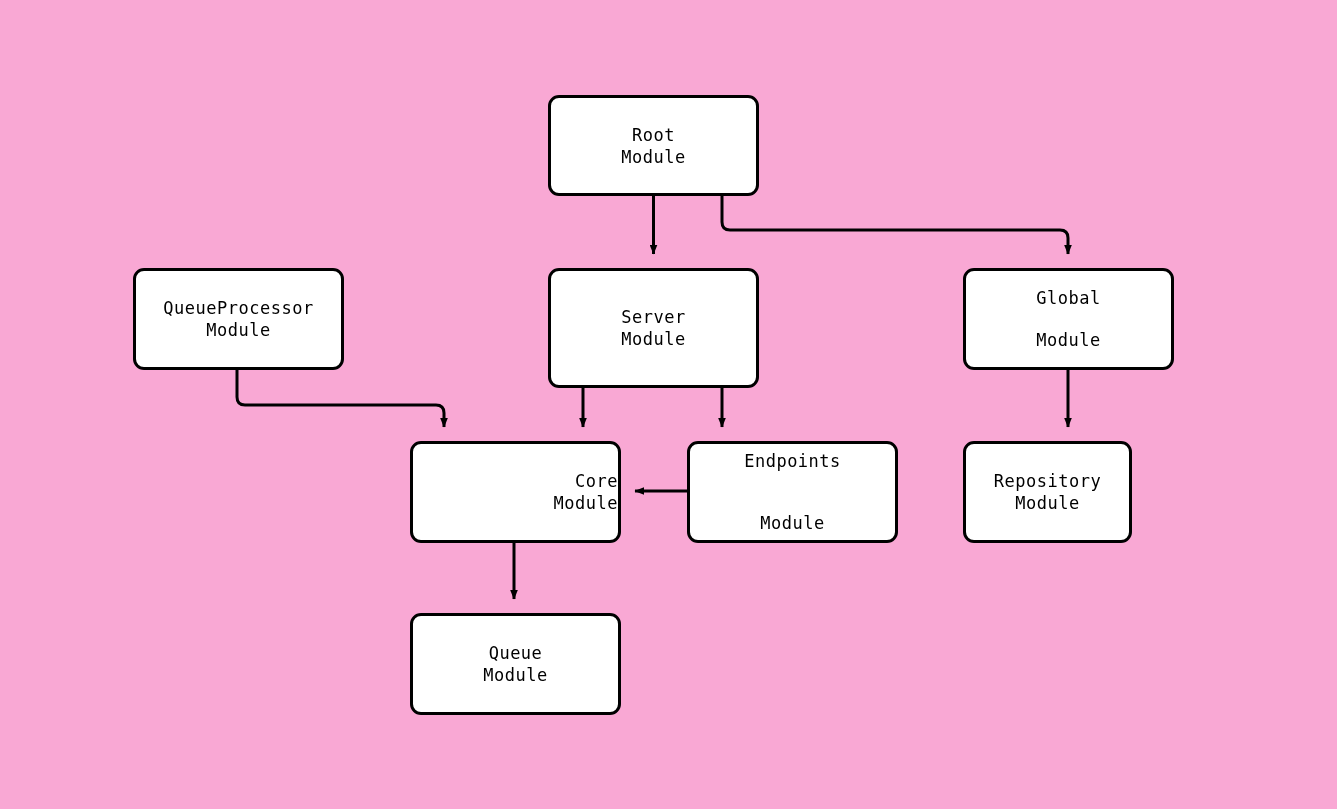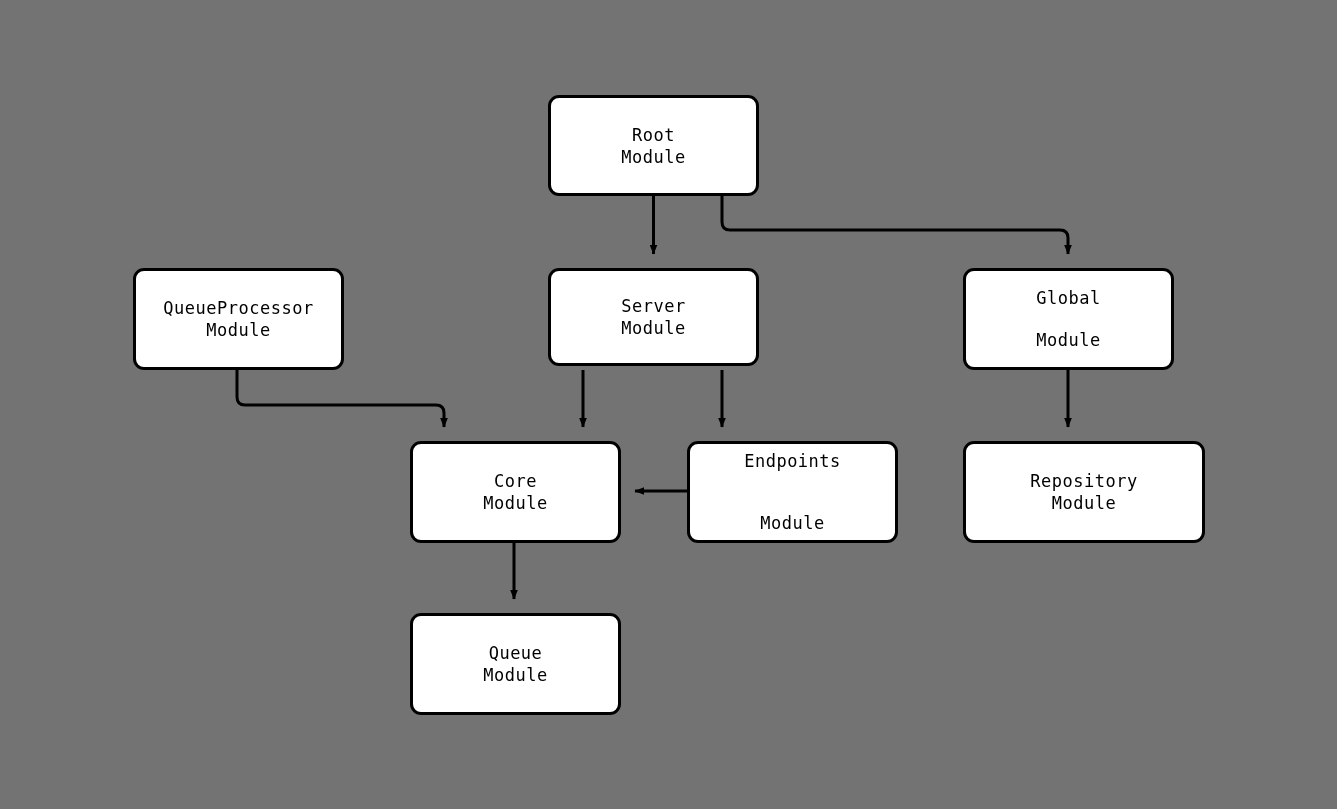--- a/index.html
+++ b/index.html
@@ -8,21 +8,21 @@
     padding: 0;
     background: #ffffff;
   }
   body {
     font-family: "DejaVu Sans Mono", "Liberation Mono", monospace;
   }
   #diagram-canvas {
     position: relative;
     width: 1337px;
     height: 809px;
-    background: #737373;
+    background: #f9a8d4;
     overflow: hidden;
   }
   #edge-layer {
     position: absolute;
     left: 0;
     top: 0;
     width: 1337px;
     height: 809px;
   }
   .node {
@@ -82,41 +82,41 @@
   <div class="node" style="left:548px; top:95px; width:211px; height:101px;">
     <div class="node-line">Root</div>
     <div class="node-line">Module</div>
   </div>
 
   <div class="node" style="left:133px; top:268px; width:211px; height:102px;">
     <div class="node-line">QueueProcessor</div>
     <div class="node-line">Module</div>
   </div>
 
-  <div class="node" style="left:548px; top:268px; width:211px; height:98px;text-align:right;">
+  <div class="node" style="left:548px; top:268px; width:211px; height:120px;text-align:right;">
     <div class="node-line">Server</div>
     <div class="node-line">Module</div>
   </div>
 
   <div class="node" style="left:963px; top:268px; width:211px; height:102px;gap:20px;">
     <div class="node-line">Global</div>
     <div class="node-line">Module</div>
   </div>
 
-  <div class="node" style="left:410px; top:441px; width:211px; height:102px;">
+  <div class="node" style="left:410px; top:441px; width:211px; height:102px;align-items:flex-end;">
     <div class="node-line">Core</div>
     <div class="node-line">Module</div>
   </div>
 
   <div class="node" style="left:687px; top:441px; width:211px; height:102px;gap:40px;">
     <div class="node-line">Endpoints</div>
     <div class="node-line">Module</div>
   </div>
 
-  <div class="node" style="left:963px; top:441px; width:242px; height:102px;">
+  <div class="node" style="left:963px; top:441px; width:169px; height:102px;">
     <div class="node-line">Repository</div>
     <div class="node-line">Module</div>
   </div>
 
   <div class="node" style="left:410px; top:613px; width:211px; height:102px;">
     <div class="node-line">Queue</div>
     <div class="node-line">Module</div>
   </div>
 
 </div>

